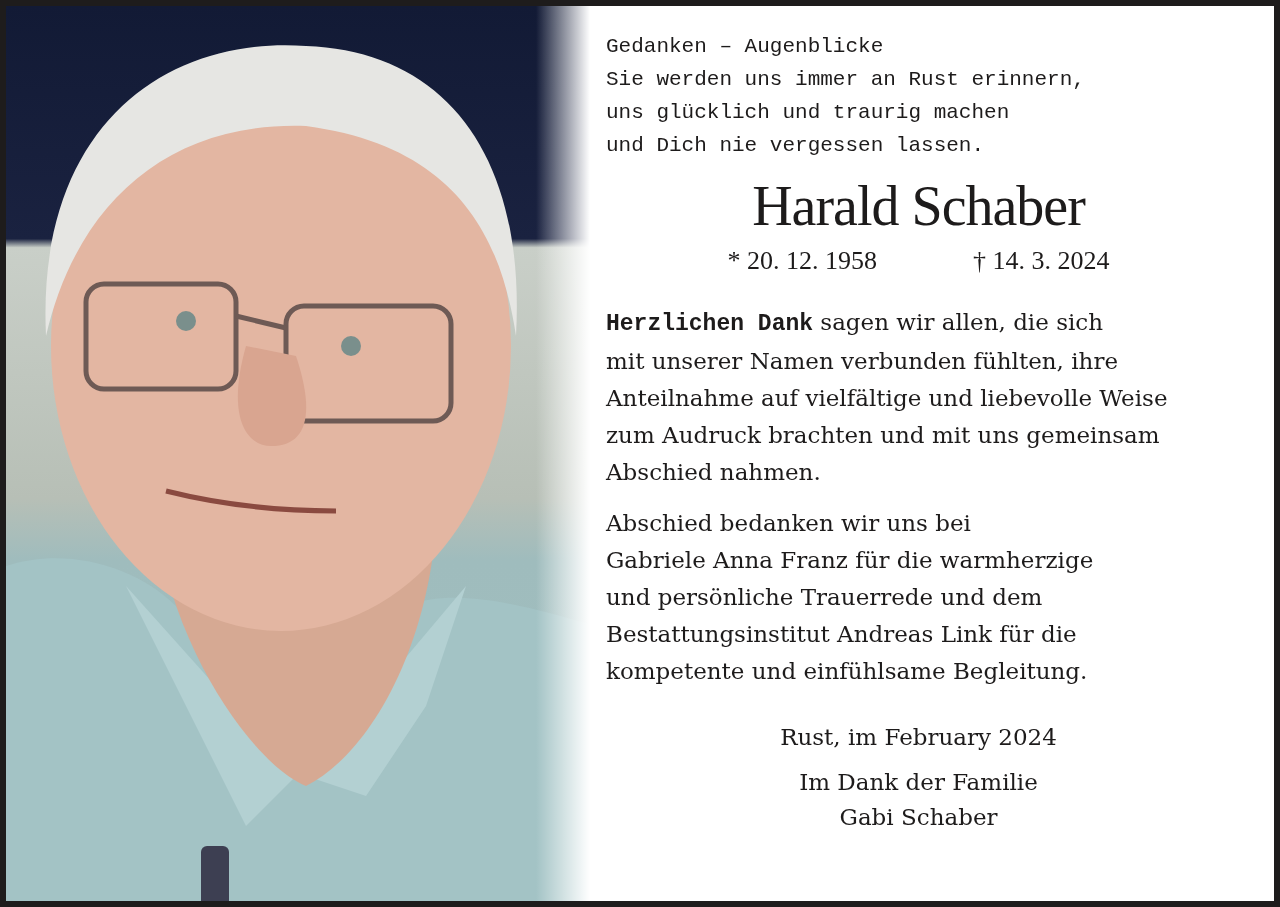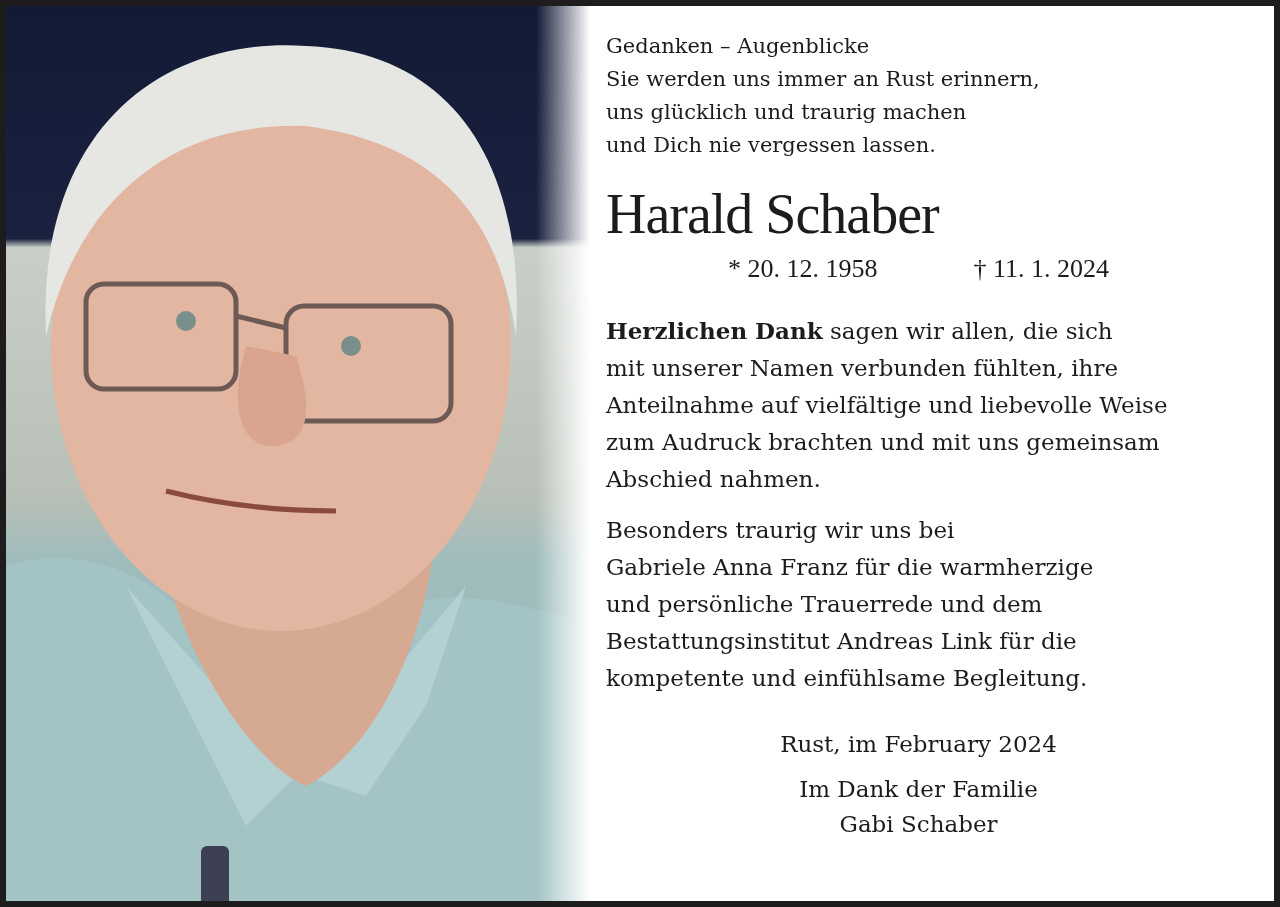--- a/index.html
+++ b/index.html
@@ -17,33 +17,33 @@
       background: linear-gradient(180deg, #121a35 0%, #1a2240 26%, #c9cfc8 27%, #b7bfb6 55%, #9fbcbd 62%, #a2c0c0 100%);
     }
     .photo .fade {
       position: absolute; right: 0; top: 0; width: 60px; height: 100%;
       background: linear-gradient(90deg, rgba(255,255,255,0) 0%, #ffffff 90%);
     }
     .photo svg { position: absolute; left: 0; top: 0; }
     .text-col {
       position: absolute; left: 600px; top: 24px; width: 640px; color: #1d1b1b;
     }
-    .poem { font-size: 21px; line-height: 33px; margin: 0; }
+    .poem { font-size: 21px; line-height: 33px; margin: 0; font-family: Liberation Mono, monospace; }
     .poem div { white-space: nowrap; }
     .name {
-      text-align: left; font-size: 56px; line-height: 64px; margin-top: 20px;
+      text-align: center; font-size: 56px; line-height: 64px; margin-top: 12px;
       letter-spacing: -1px; font-family: "Liberation Serif", serif; width: 625px;
     }
     .dates {
       display: flex; justify-content: center; gap: 96px; font-size: 26px;
       font-family: "Liberation Serif", serif; margin-top: 8px; width: 625px;
     }
     .para { font-size: 23px; line-height: 37px; margin-top: 28px; }
     .para div { white-space: nowrap; }
-    .para b { font-weight: bold; }
+    .para b { font-weight: bold; font-family: Liberation Mono, monospace; }
     .para2 { margin-top: 14px; }
     .closing { text-align: center; width: 625px; font-size: 23px; margin-top: 30px; line-height: 35px; }
     .closing .fam { margin-top: 10px; }
     .closing .signer { font-weight: normal; }
   </style>
 </head>
 <body>
 
 <div class="frame">
   <div class="photo">
@@ -81,33 +81,33 @@
       <div>Gedanken – Augenblicke</div>
       <div>Sie werden uns immer an Rust erinnern,</div>
       <div>uns glücklich und traurig machen</div>
       <div>und Dich nie vergessen lassen.</div>
     </div>
 
     <div class="name">Harald Schaber</div>
 
     <div class="dates">
       <span>* 20. 12. 1958</span>
-      <span>† 11. 1. 2024</span>
+      <span>† 14. 3. 2024</span>
     </div>
 
     <div class="para">
       <div><b>Herzlichen Dank</b><span> sagen wir allen, die sich</span></div>
       <div>mit unserer Namen verbunden fühlten, ihre</div>
       <div>Anteilnahme auf vielfältige und liebevolle Weise</div>
       <div>zum Audruck brachten und mit uns gemeinsam</div>
       <div>Abschied nahmen.</div>
     </div>
 
     <div class="para para2">
-      <div>Besonders traurig wir uns bei</div>
+      <div>Abschied bedanken wir uns bei</div>
       <div>Gabriele Anna Franz für die warmherzige</div>
       <div>und persönliche Trauerrede und dem</div>
       <div>Bestattungsinstitut Andreas Link für die</div>
       <div>kompetente und einfühlsame Begleitung.</div>
     </div>
 
     <div class="closing">
       <div>Rust, im February 2024</div>
       <div class="fam">Im Dank der Familie</div>
       <div class="signer">Gabi Schaber</div>

